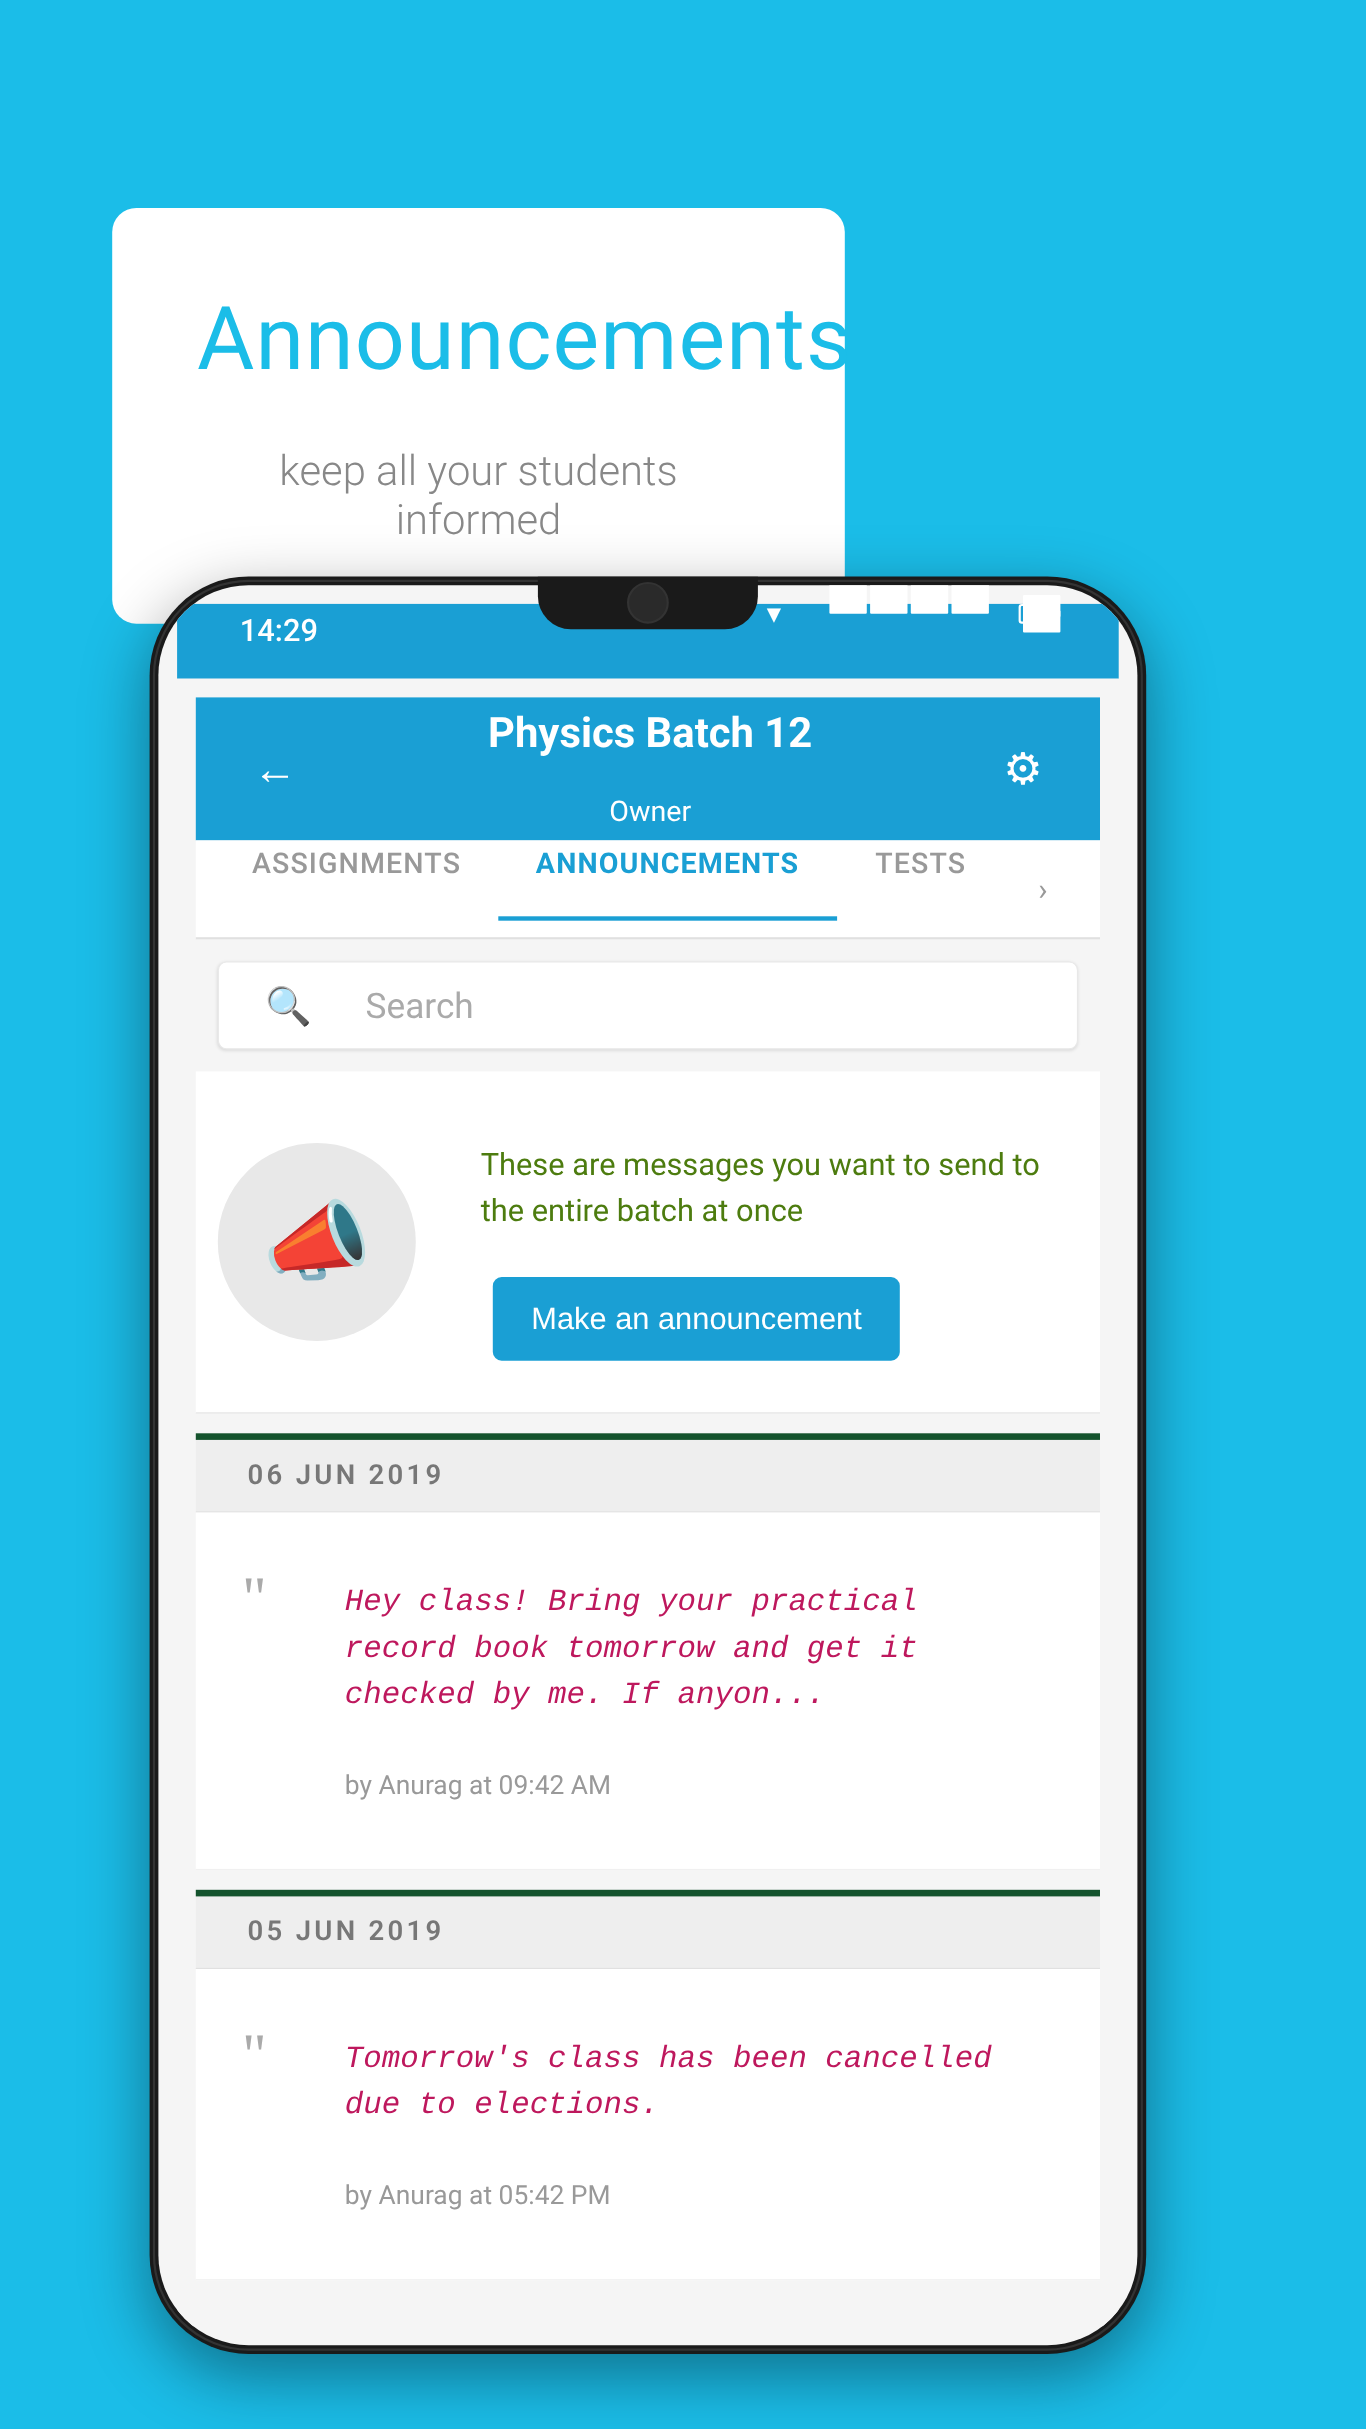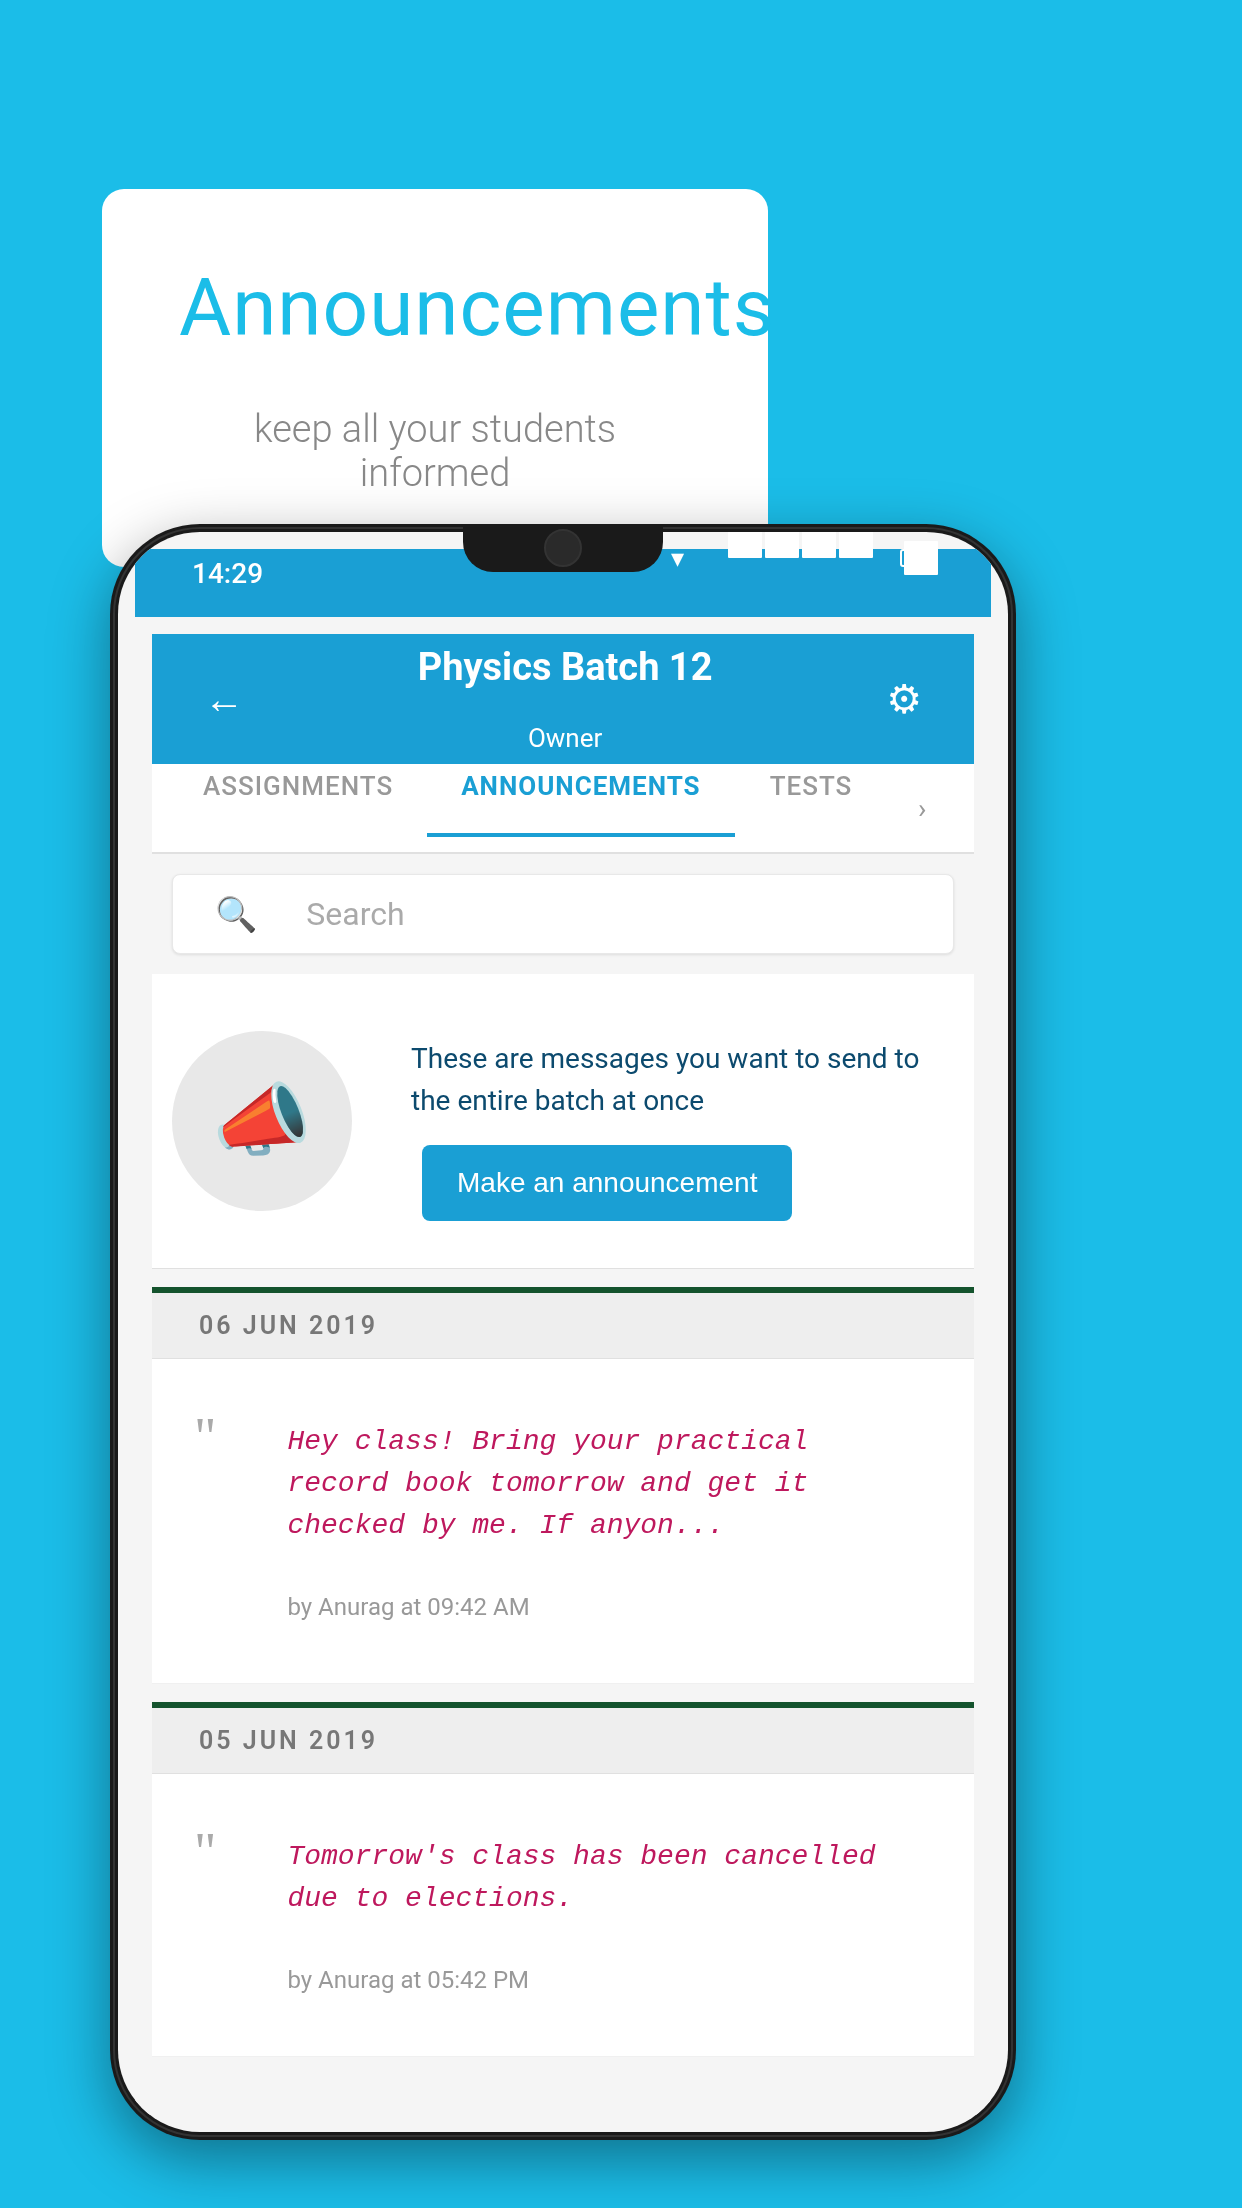--- a/index.html
+++ b/index.html
@@ -53,21 +53,21 @@
     .bubble-subtitle {
       font-size: 38px;
       color: #888;
       font-weight: 300;
     }
 
     
     .phone-container {
       position: absolute;
       top: 490px;
-      left: 76px;
+      left: 102px;
       width: 940px;
       height: 1650px;
     }
 
     .phone-frame {
       width: 100%;
       height: 100%;
       background: #1a1a1a;
       border-radius: 90px;
       position: relative;
@@ -323,24 +323,24 @@
     .megaphone-icon {
       font-size: 80px;
       color: #666;
     }
 
     .cta-right {
       flex: 1;
     }
 
     .cta-description {
-      color: #0c4a6e;
+      color: #4d7c0f;
       font-size: 28px;
       line-height: 1.5;
-      margin-bottom: 6px;
+      margin-bottom: 22px;
     }
 
     .make-announcement-btn {
       background: #1a9fd4;
       color: white;
       border: none;
       border-radius: 8px;
       padding: 22px 35px;
       font-size: 28px;
       font-weight: 500;

